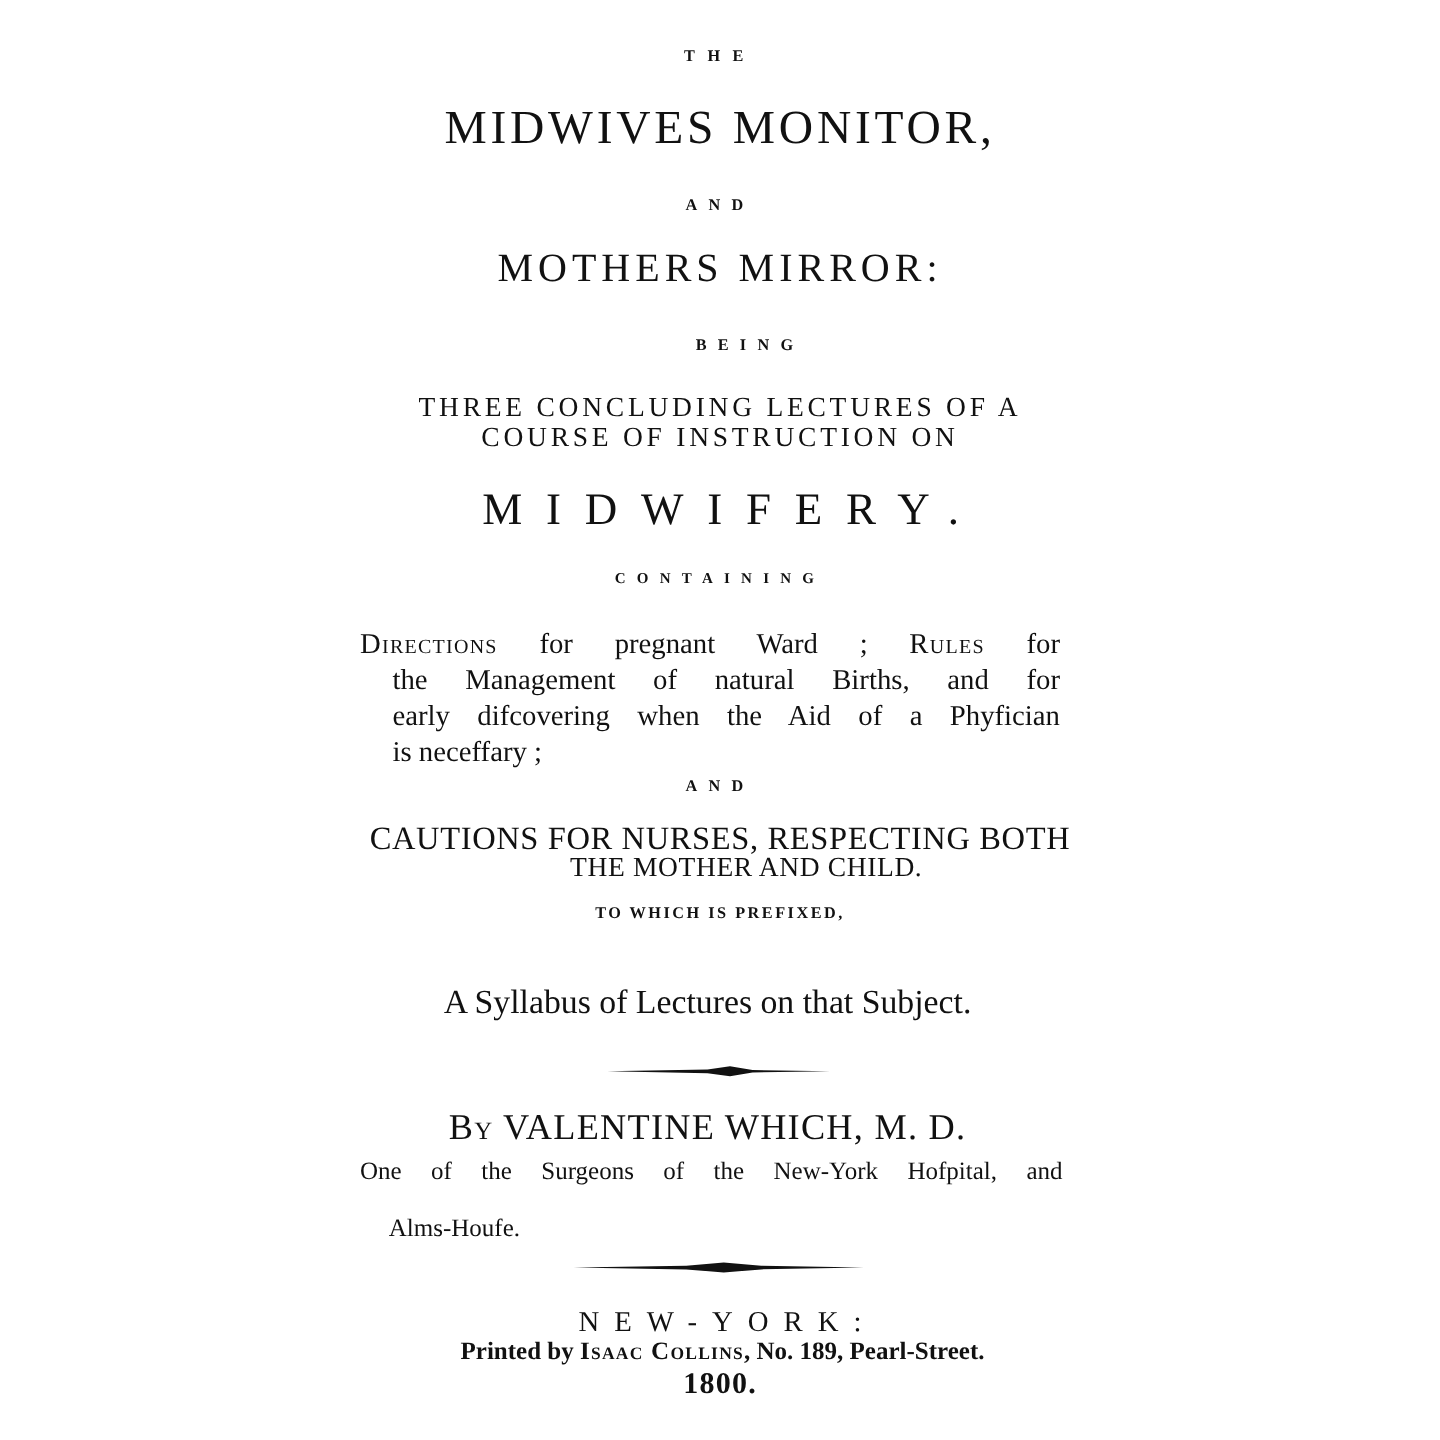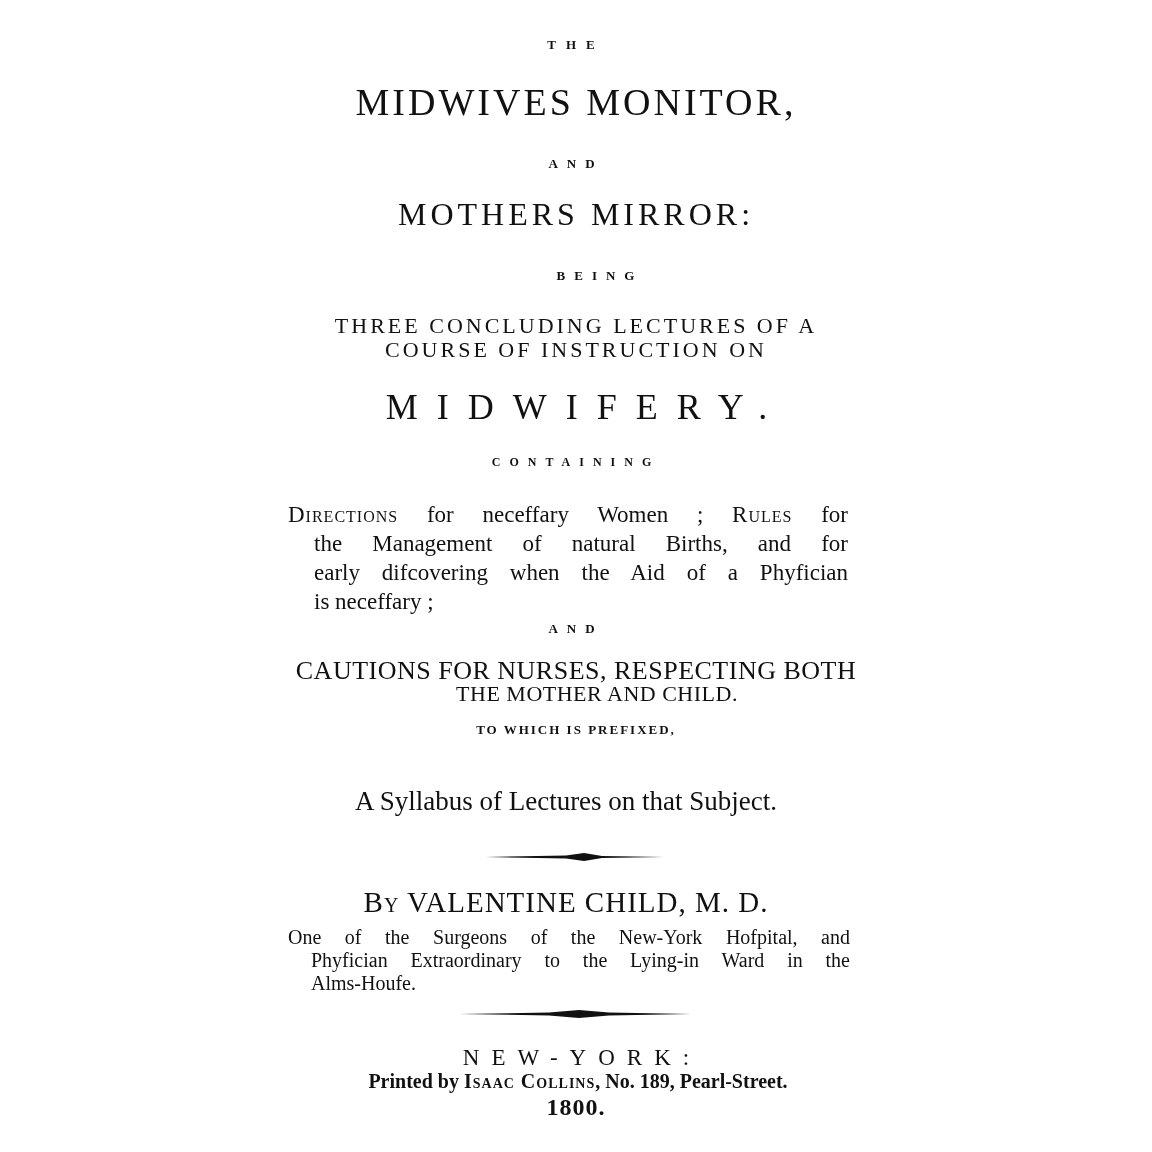--- a/index.html
+++ b/index.html
@@ -34,21 +34,21 @@
   <div class="line small-caps-label" style="top:268px;padding-left:24px;">BEING</div>
 
   <div class="line caps-sub" style="top:313px;">THREE CONCLUDING LECTURES OF A</div>
   <div class="line caps-sub" style="top:337px;">COURSE OF INSTRUCTION ON</div>
 
   <div class="line midwifery" style="top:386px; left:10px;">MIDWIFERY.</div>
 
   <div class="line small-caps-label" style="top:455px; font-size:12px;">CONTAINING</div>
 
   <div class="just body-text" style="left:288px; width:560px; top:502px;">
-    <span class="sc">Directions</span><span> for neceffary Women ; </span><span class="sc">Rules</span><span> for</span>
+    <span class="sc">Directions</span><span> for pregnant Ward ; </span><span class="sc">Rules</span><span> for</span>
   </div>
   <div class="just body-text" style="left:314px; width:534px; top:531px;">the Management of natural Births, and for</div>
   <div class="just body-text" style="left:314px; width:534px; top:560px;">early difcovering when the Aid of a Phyfician</div>
   <div class="body-text" style="position:absolute; left:314px; top:589px; white-space:nowrap;">is neceffary ;</div>
 
   <div class="line small-caps-label" style="top:621px;">AND</div>
 
   <div class="line" style="top:656px; font-size:26px; letter-spacing:0.5px;">CAUTIONS FOR NURSES, RESPECTING BOTH</div>
   <div class="line" style="top:681px; font-size:22px; letter-spacing:0.5px;padding-left:21px;">THE MOTHER AND CHILD.</div>
 
@@ -56,25 +56,24 @@
 
   <div class="line" style="top:786px; font-size:27px; left:-10px;">A Syllabus of Lectures on that Subject.</div>
 
   <div class="rule" style="left:486px; top:852px;">
     <svg width="178" height="10" viewBox="0 0 178 10">
         <path d="M0 5 L80 3.5 L98 1 L116 4 L178 5 L116 6 L98 9 L80 6.5 Z" fill="#111"></path>
       </svg>
   </div>
 
   <div class="line" style="top:886px; font-size:29px; letter-spacing:1px; left:-10px;">
-    <span class="sc">By</span><span> VALENTINE CHILD, M. D.</span>
+    <span class="sc">By</span><span> VALENTINE WHICH, M. D.</span>
   </div>
 
   <div class="just" style="left:288px; width:562px; top:926px; font-size:20px;">One of the Surgeons of the New-York Hofpital, and</div>
-  <div class="just" style="left:311px; width:539px; top:949px; font-size:20px;">Phyfician Extraordinary to the Lying-in Ward in the</div>
   <div style="position:absolute; left:311px; top:972px; font-size:20px; white-space:nowrap;">Alms-Houfe.</div>
 
   <div class="rule" style="left:459px; top:1008px;">
     <svg width="232" height="12" viewBox="0 0 232 12">
         <path d="M0 6 L90 4.5 L120 2 L150 4.5 L232 6 L150 7.5 L120 10 L90 7.5 Z" fill="#111"></path>
       </svg>
   </div>
 
   <div class="line" style="top:1045px; font-size:23px; letter-spacing:12px; left:6px;">NEW-YORK:</div>
 

